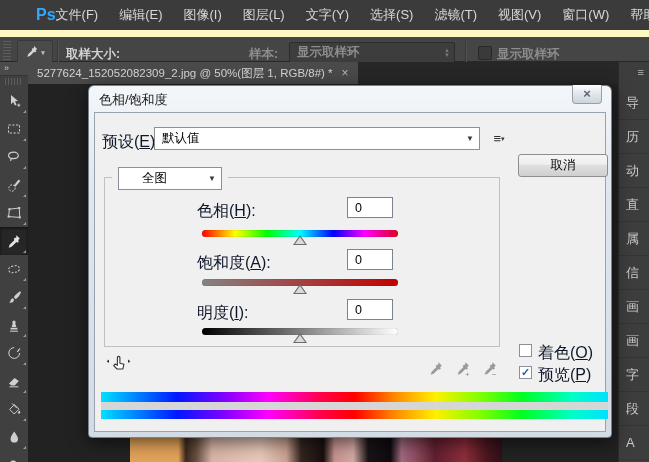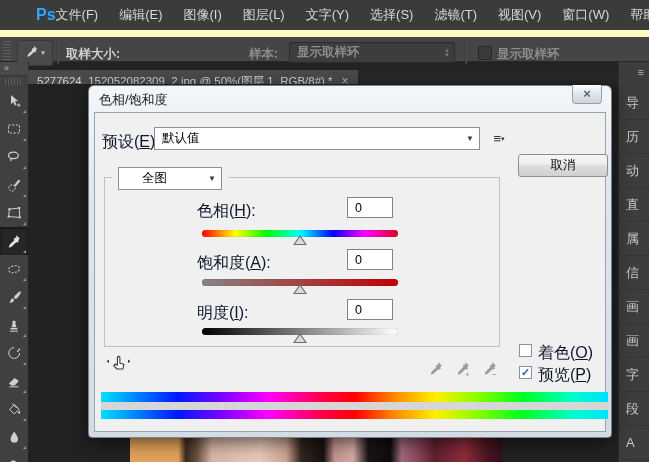--- a/index.html
+++ b/index.html
@@ -35,21 +35,21 @@
   
   #toolbar{position:absolute;left:0;top:0;bottom:0;width:28px;background:#404040;border-right:1px solid #2d2d2d;}
   #tb-collapse{height:13px;background:#4a4a4a;color:#c9c9c9;font-size:9px;line-height:12px;padding-left:4px;border-bottom:1px solid #353535;}
   #tb-grip{height:7px;margin:2px 5px;background:repeating-linear-gradient(90deg,#5d5d5d 0 1px,transparent 1px 3px);}
   .tool{height:28px;display:flex;align-items:center;justify-content:center;position:relative;}
   .tool.selected{background:#262626;box-shadow:inset 0 1px 3px rgba(0,0,0,.6);}
   .tool .flyout{position:absolute;right:2px;bottom:2px;width:0;height:0;
                 border-left:3px solid transparent;border-bottom:3px solid #9a9a9a;}
   .tool svg{display:block;}
   
-  #tabbar{position:absolute;left:28px;top:8px;width:591px;height:22px;background:#272727;border-bottom:1px solid #1e1e1e;}
+  #tabbar{position:absolute;left:28px;top:0;width:591px;height:22px;background:#272727;border-bottom:1px solid #1e1e1e;}
   #doc-tab{display:inline-flex;align-items:center;height:22px;max-width:370px;background:#4a4a4a;
            padding:0 9px;font-size:11.5px;color:#d4d4d4;white-space:nowrap;overflow:hidden;}
   #doc-tab .tab-close{margin-left:9px;color:#b5b5b5;font-size:12px;}
   
   #canvas{position:absolute;left:28px;top:22px;width:591px;bottom:0;background:#222;}
   #photo{position:absolute;left:102px;bottom:0;width:372px;height:24px;
     background:linear-gradient(90deg,#e2a259 0%,#e2a259 13%,#3d2a1e 15%,#6b5243 18%,#d8b5a6 22%,
       #e8cabb 35%,#caa291 42%,#33251f 46%,#17100f 52%,#c4928d 55%,#d3a9a4 60%,#1b1416 64%,
       #0e0a0e 70%,#a06a7e 73%,#8c4a5e 77%,#5f1f2f 82%,#8e2d3a 90%,#4a161f 96%,#30101a 100%);}
   

